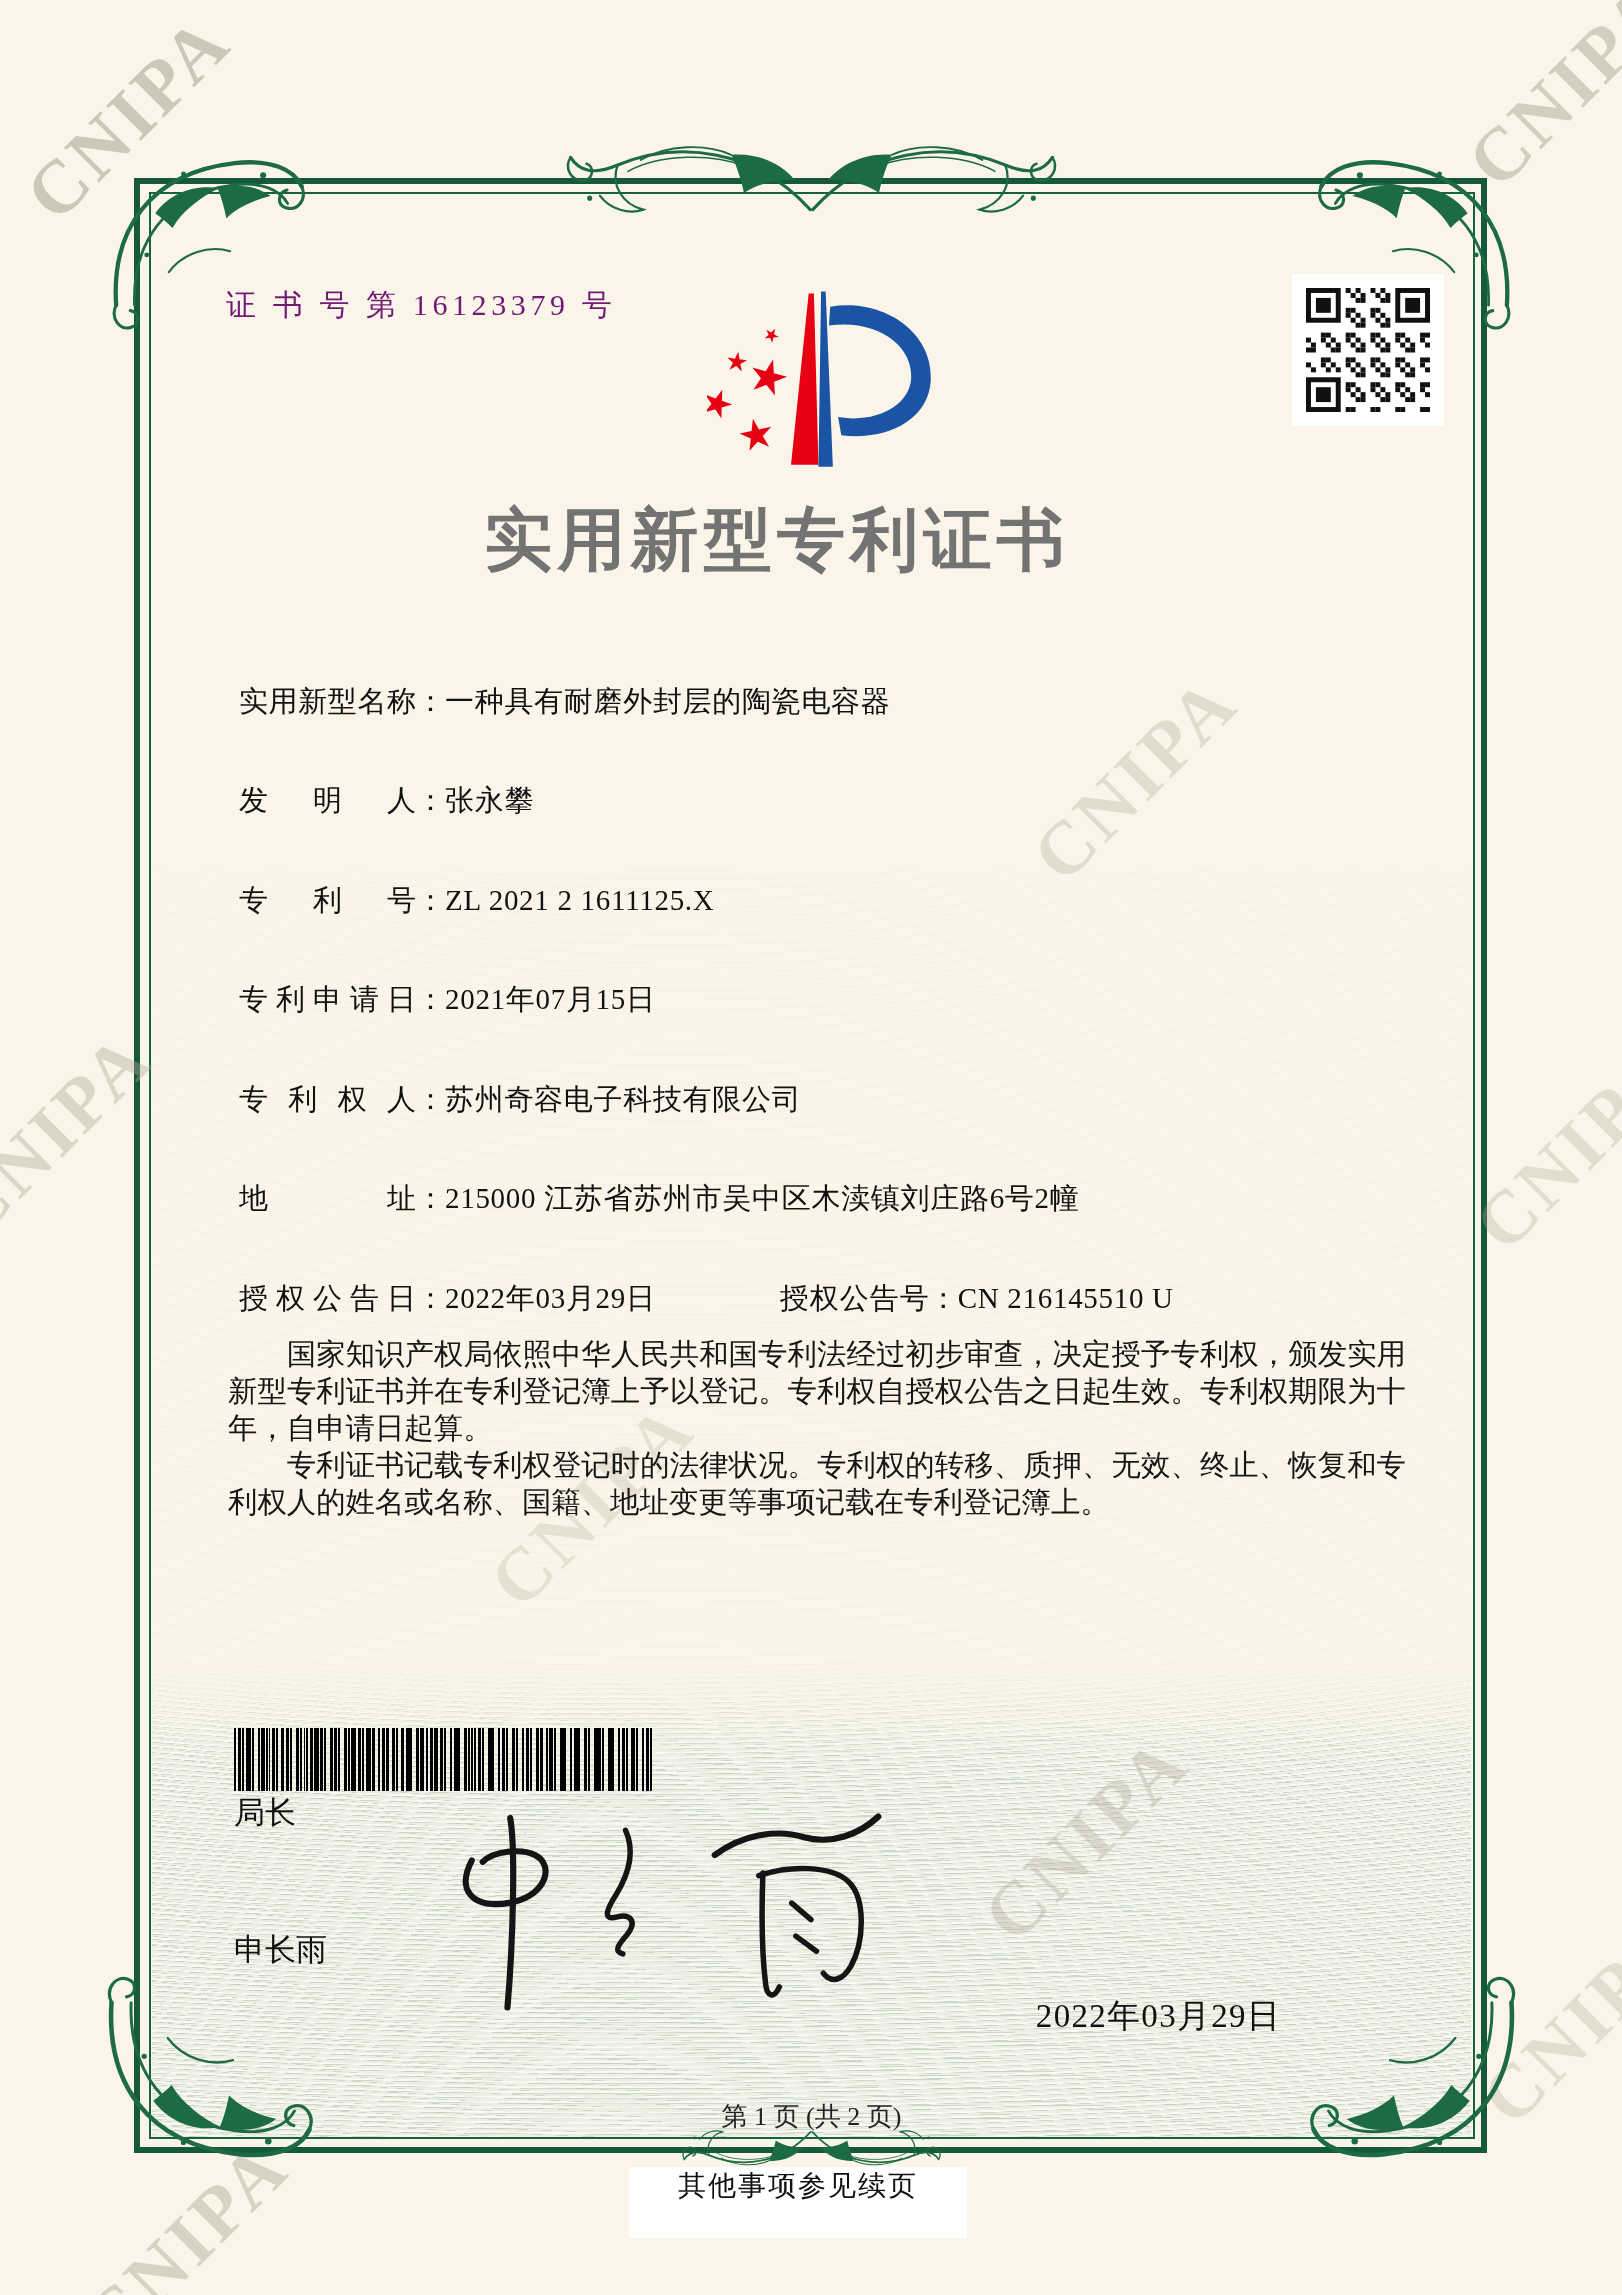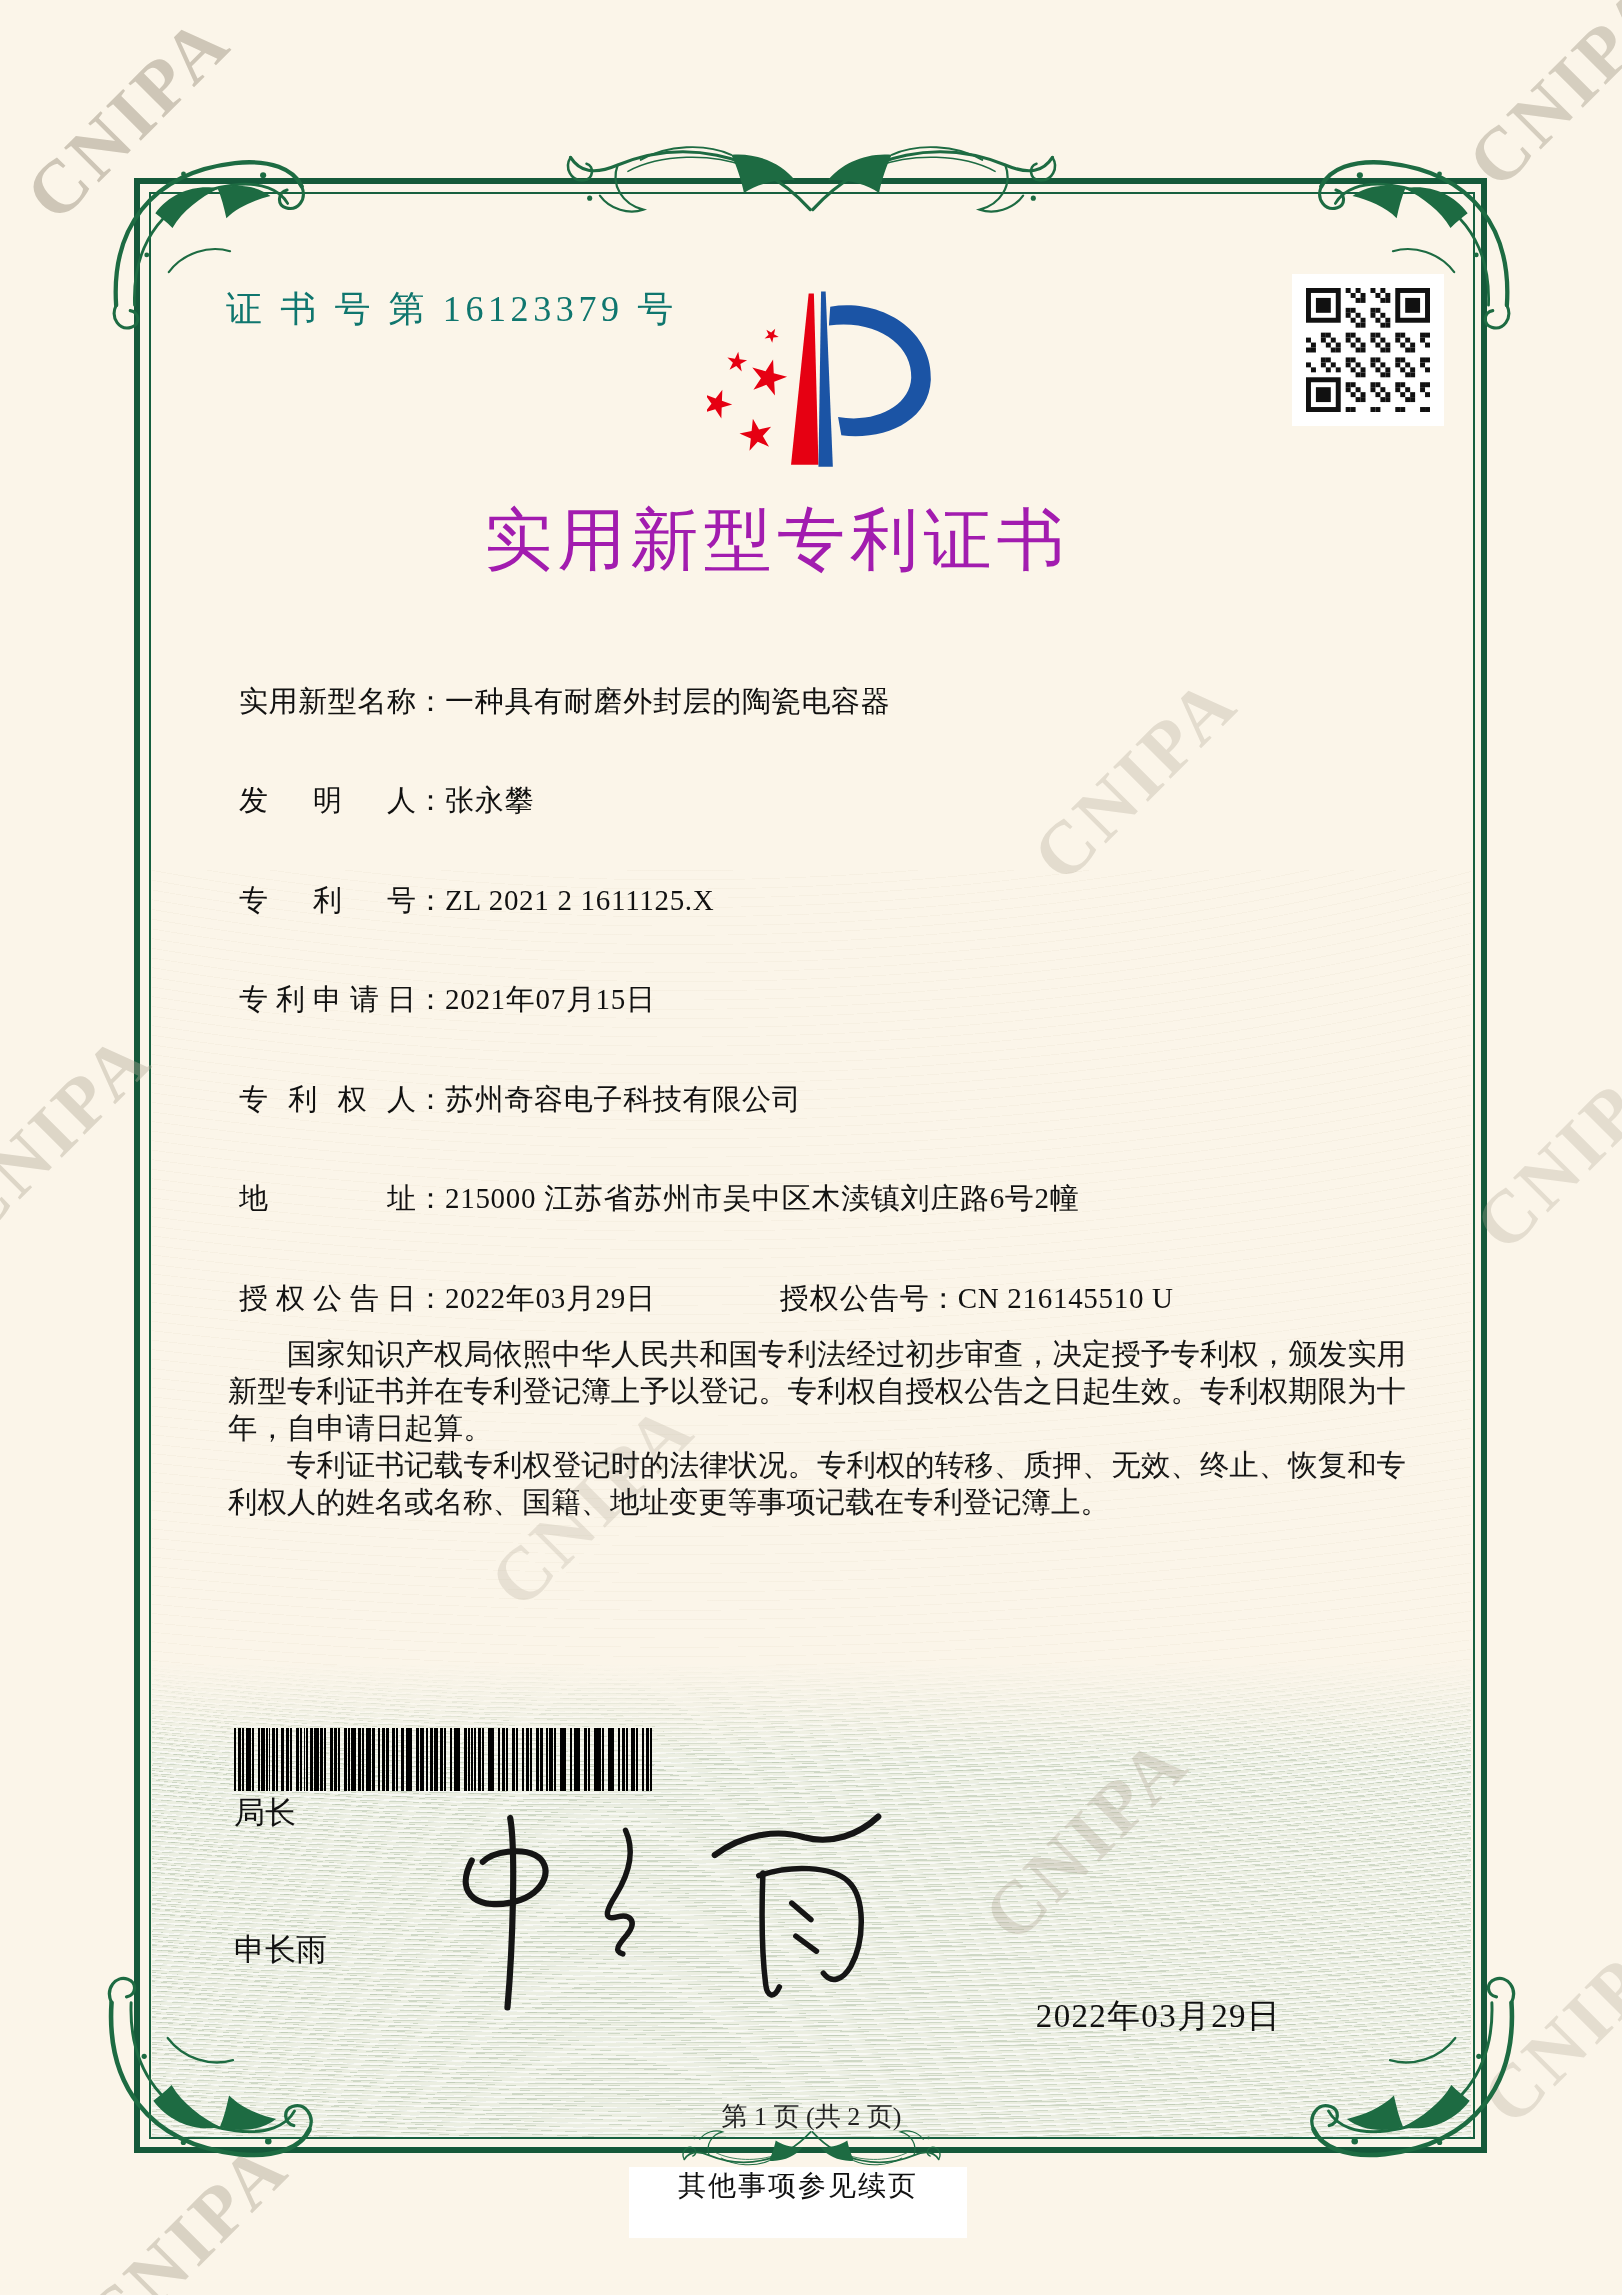--- a/index.html
+++ b/index.html
@@ -19,23 +19,23 @@
       repeating-radial-gradient(150% 120% at 65% -95%, rgba(178,193,170,.5) 0 1.6px, rgba(236,239,226,0) 1.6px 15px),
       #ebeee1;}
   .wave-faint{left:152px;top:870px;width:1319px;height:795px;z-index:0;opacity:.5;
     background:repeating-radial-gradient(150% 130% at 40% -100%, rgba(233,224,205,.5) 0 1.6px, rgba(255,255,255,0) 1.6px 17.7px);}
 
   
   .wm{z-index:2;font-weight:bold;font-size:75px;letter-spacing:3.9px;color:#b1a896;
       transform:translate(-50%,-50%) rotate(-45deg);white-space:nowrap;}
 
   
-  .cert-no{left:226px;top:285px;font-size:36px;letter-spacing:4.6px;color:#0f766e;z-index:3;}
-  .title{left:0;top:495px;width:1554px;text-align:center;font-size:68px;font-weight:normal;
-         letter-spacing:5.2px;color:#a21caf;z-index:3;}
+  .cert-no{left:226px;top:285px;font-size:30px;letter-spacing:4.6px;color:#701a75;z-index:3;}
+  .title{left:0;top:495px;width:1554px;text-align:center;font-size:68px;font-weight:bold;
+         letter-spacing:5.2px;color:#737373;z-index:3;}
 
   
   .logo{left:707px;top:272px;width:236px;height:196px;z-index:3;}
   .qr-box{left:1292px;top:274px;width:152px;height:152px;background:#fff;z-index:3;}
   .qr-box svg{position:absolute;left:13.7px;top:13.7px;}
 
   
   .fields{left:227px;top:682px;width:1178px;z-index:3;font-size:29px;color:#111;}
   .field-row{position:absolute;left:12px;white-space:nowrap;}
   .flabel{display:inline-block;width:177px;text-align:justify;text-align-last:justify;vertical-align:bottom;}

